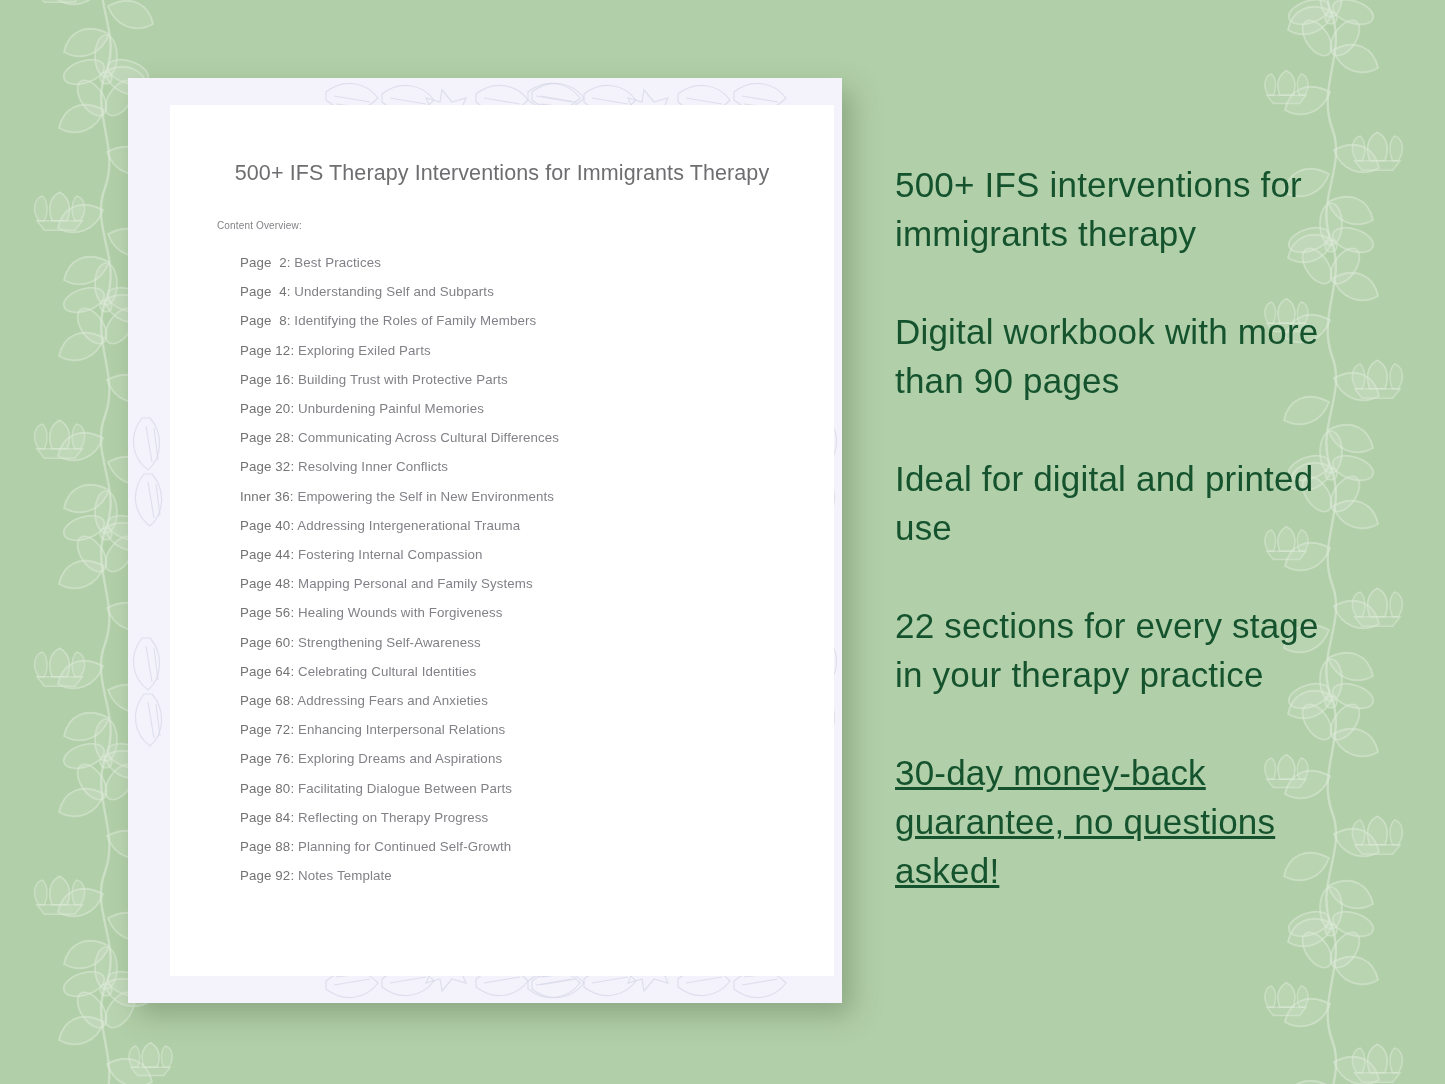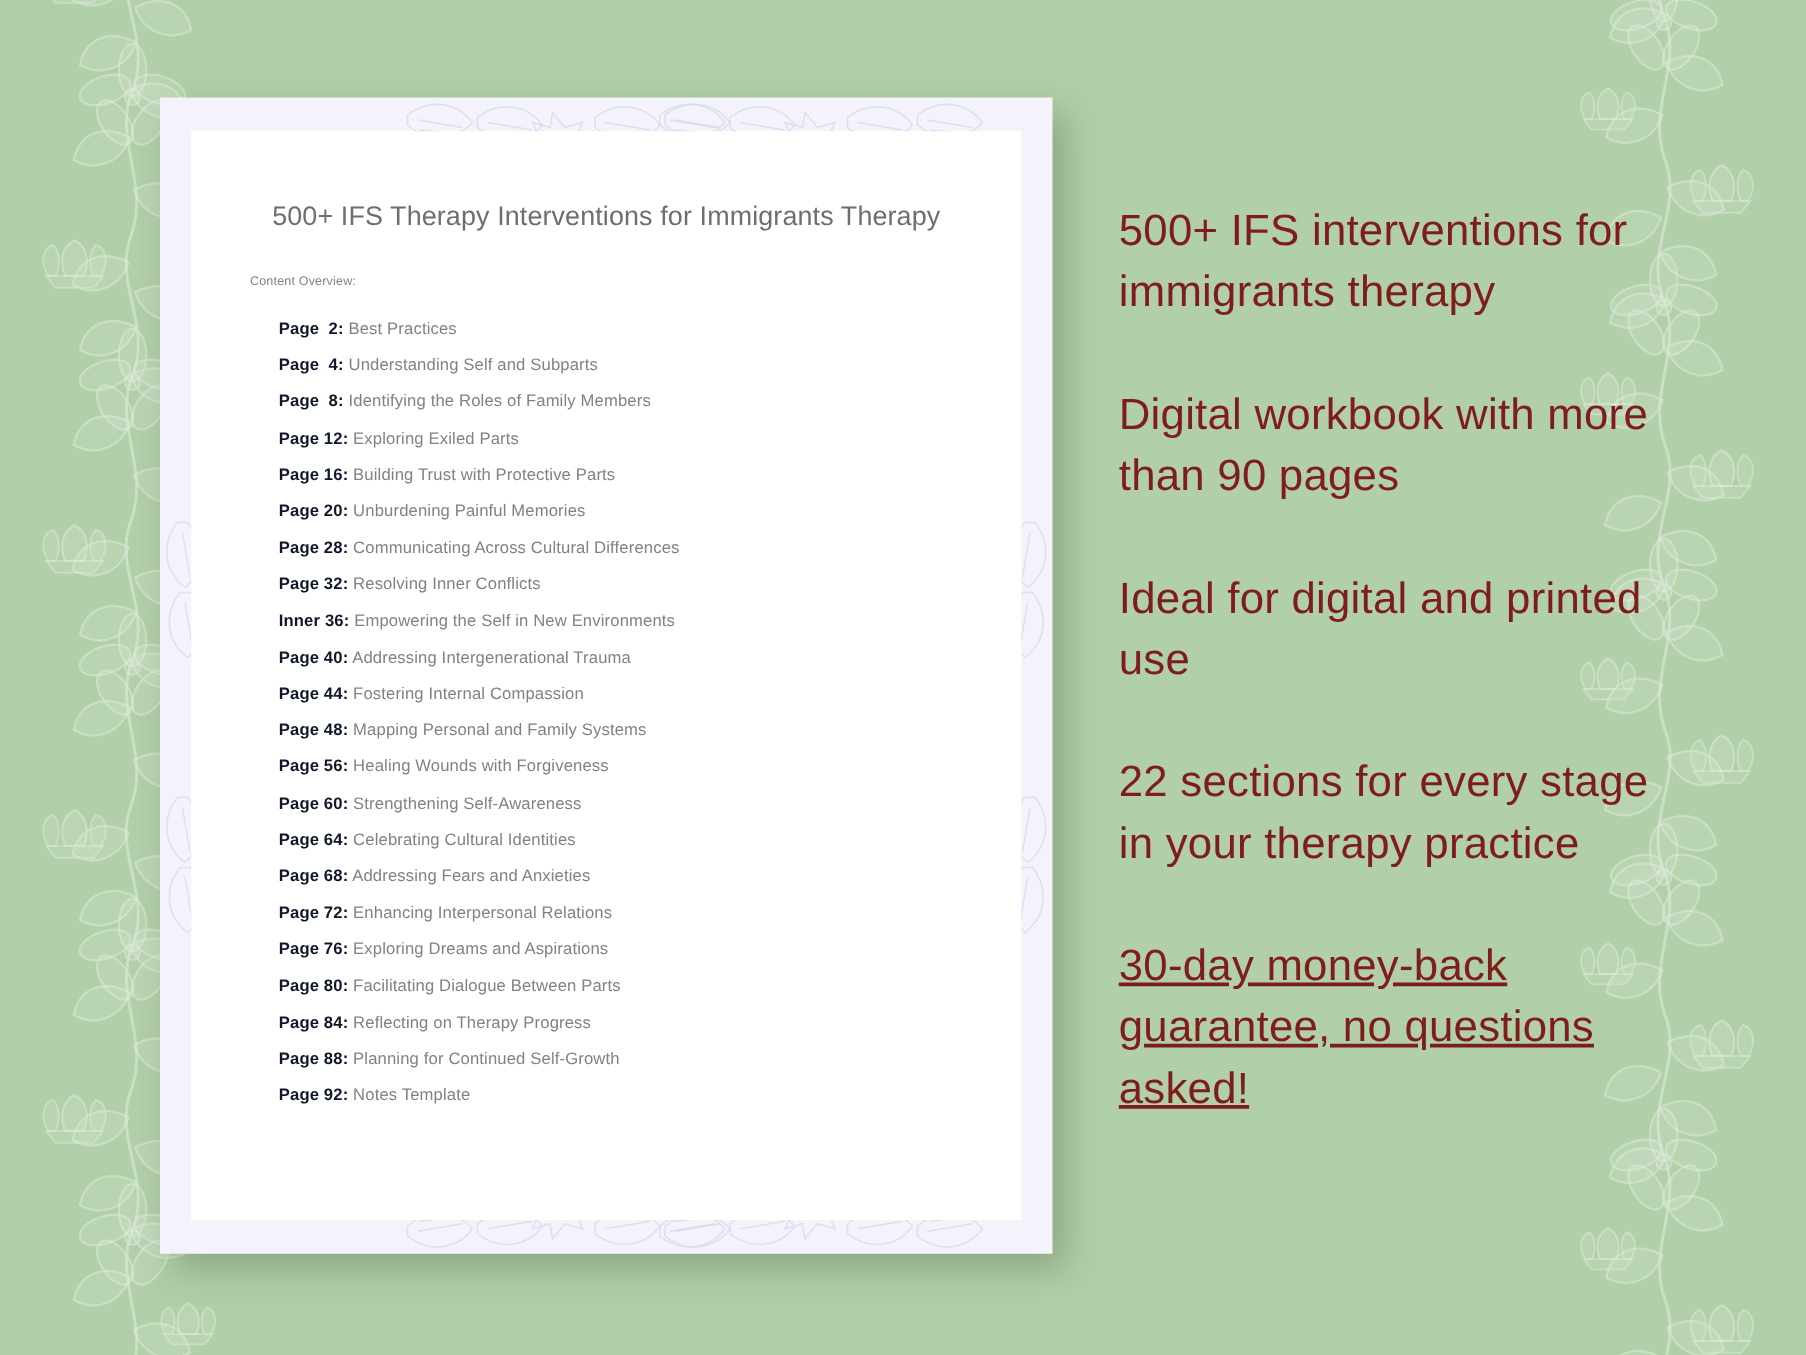--- a/index.html
+++ b/index.html
@@ -50,21 +50,21 @@
 
   .card-watermark {
     position: absolute;
     inset: 0;
     opacity: 0.5;
     pointer-events: none;
   }
 
   #doc-page {
     position: absolute;
-    left: 25px;
+    left: 42px;
     top: 27px;
     width: 664px;
     height: 871px;
     background: #ffffff;
     overflow: hidden;
   }
 
   
   #doc-title {
     margin: 0;
@@ -93,37 +93,37 @@
   }
 
   #toc-list li {
     font-size: 13.3px;
     line-height: 29.2px;
     color: #818187;
     letter-spacing: 0.12px;
     white-space: pre;
   }
 
-  .toc-page-label { color: #0f172a; font-weight: bold; }
+  .toc-page-label { color: #737373; }
   .toc-entry-title { color: #818187; }
 
   
   #benefits-panel {
     position: absolute;
     left: 895px;
     top: 160px;
     width: 440px;
   }
 
   .benefit-item {
     margin: 0 0 49px 0;
     font-size: 35px;
     line-height: 49px;
     font-weight: 400;
-    color: #7f1d1d;
+    color: #14532d;
     letter-spacing: 0.2px;
   }
   .benefit-item:last-child { margin-bottom: 0; text-decoration: underline; }
 </style>
 </head>
 <body>
 
 <div id="bg-canvas">
 
   <svg class="vine-band vine-left" viewBox="0 0 190 1170" preserveAspectRatio="none" aria-hidden="true">

